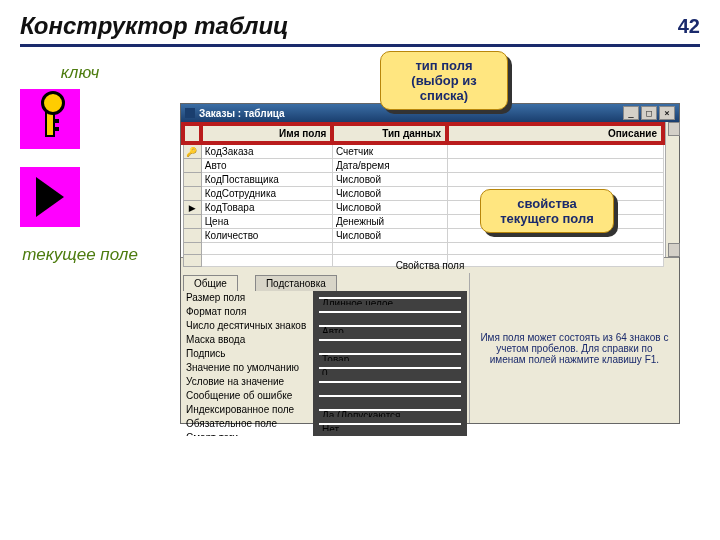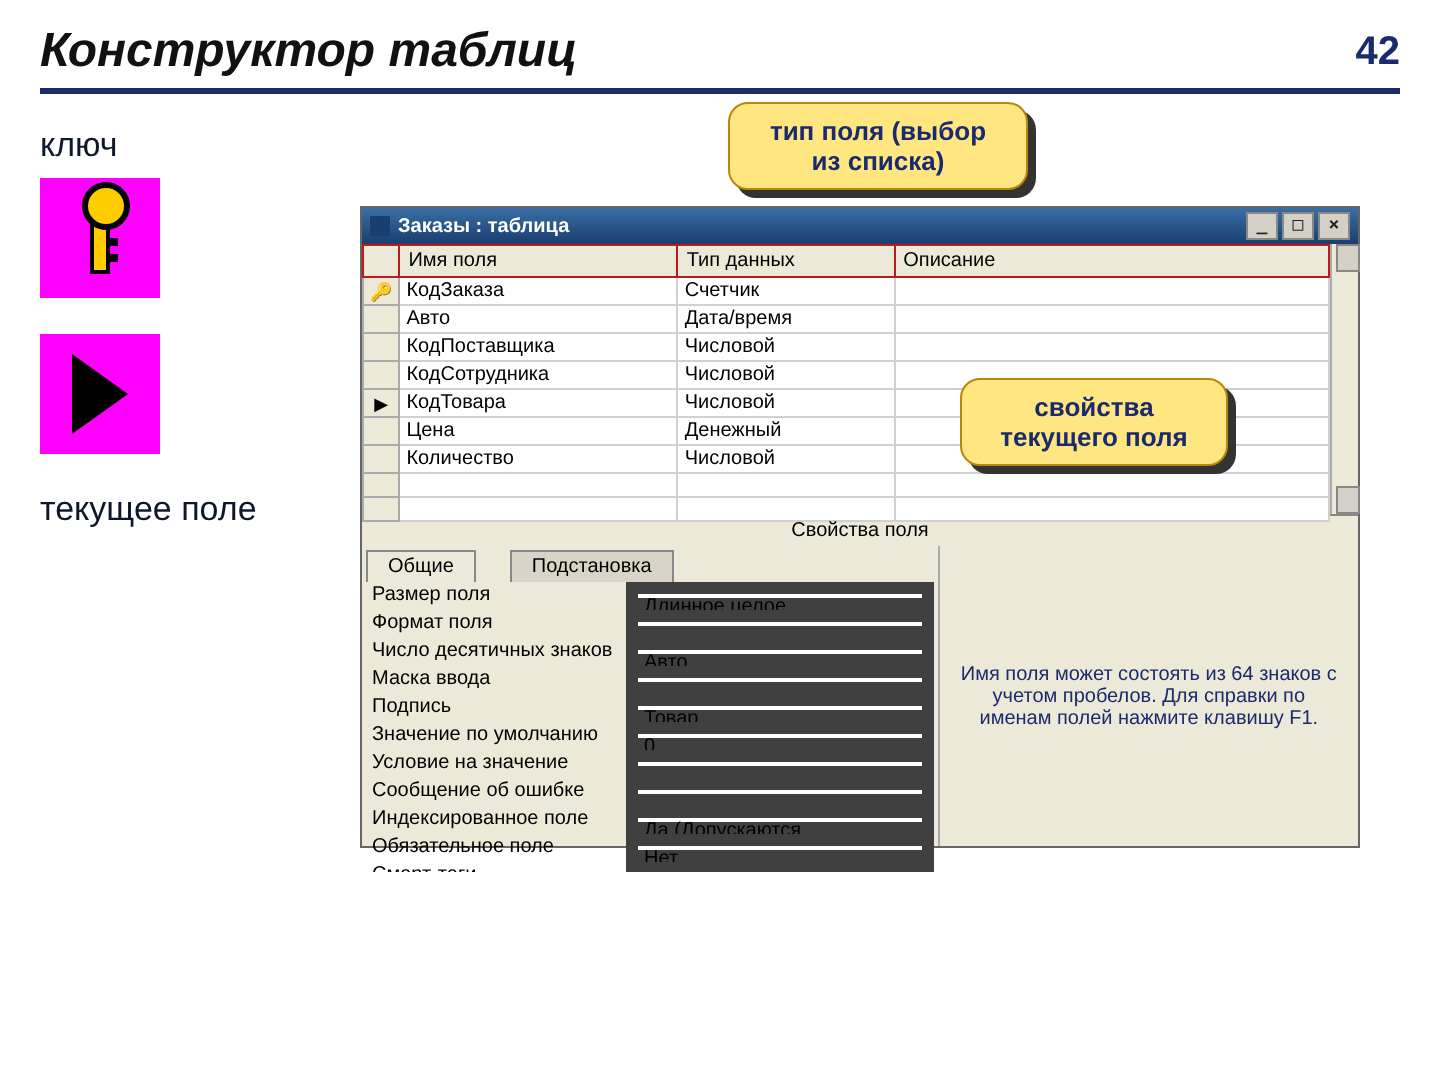--- a/index.html
+++ b/index.html
@@ -33,23 +33,24 @@
   .layout {
     display: flex;
     gap: 40px;
   }
   .left-col {
     flex: 0 0 120px;
     text-align: center;
   }
   .left-col .lbl {
     font-size: 17px;
-    color: #0f172a;
+    color: #4d7c0f;
     margin: 6px 0;
-    text-align: left;
+    text-align: center;
+    font-style: italic;
   }
   .pix-icon {
     width: 60px;
     height: 60px;
     background: #ff00ff;
     margin: 6px 0 18px 0;
     display: flex;
     align-items: center;
     justify-content: center;
     position: relative;
@@ -90,21 +91,21 @@
     border: 1px solid #b8860b;
     border-radius: 10px;
     padding: 6px 14px;
     font-weight: bold;
     color: #1a2a6c;
     text-align: center;
     box-shadow: 4px 4px 0 #333;
     z-index: 5;
     font-size: 13px;
   }
-  .callout.c1 { top: -6px; left: 184px; width: 150px; }
+  .callout.c1 { top: -6px; left: 200px; width: 128px; }
   .callout.c2 { top: 132px; left: 300px; width: 134px; }
 
   .win {
     margin-top: 46px;
     border: 1px solid #666;
     background: #4d7c0f;
     width: 500px;
     font-size: 10px;
   }
   .titlebar {
@@ -133,24 +134,24 @@
   }
   .grid-scroll::before{top:0;}
   .grid-scroll::after{bottom:0;}
   table.grid {
     border-collapse: collapse;
     width: calc(100% - 14px);
     font-size: 10px;
   }
   table.grid th {
     background: #ece9d8;
-    border: 1px solid #b91c1c;
+    border: 4px solid #b91c1c;
     padding: 2px 4px;
-    font-weight: normal;
-    text-align: left;
+    font-weight: bold;
+    text-align: right;
   }
   table.grid td {
     border: 1px solid #d0d0d0;
     padding: 1px 3px;
     background: #fff;
     height: 12px;
   }
   table.grid td.rowhdr {
     background:#ece9d8; width:14px; border:1px solid #aaa;
     text-align:center; font-size:9px;

